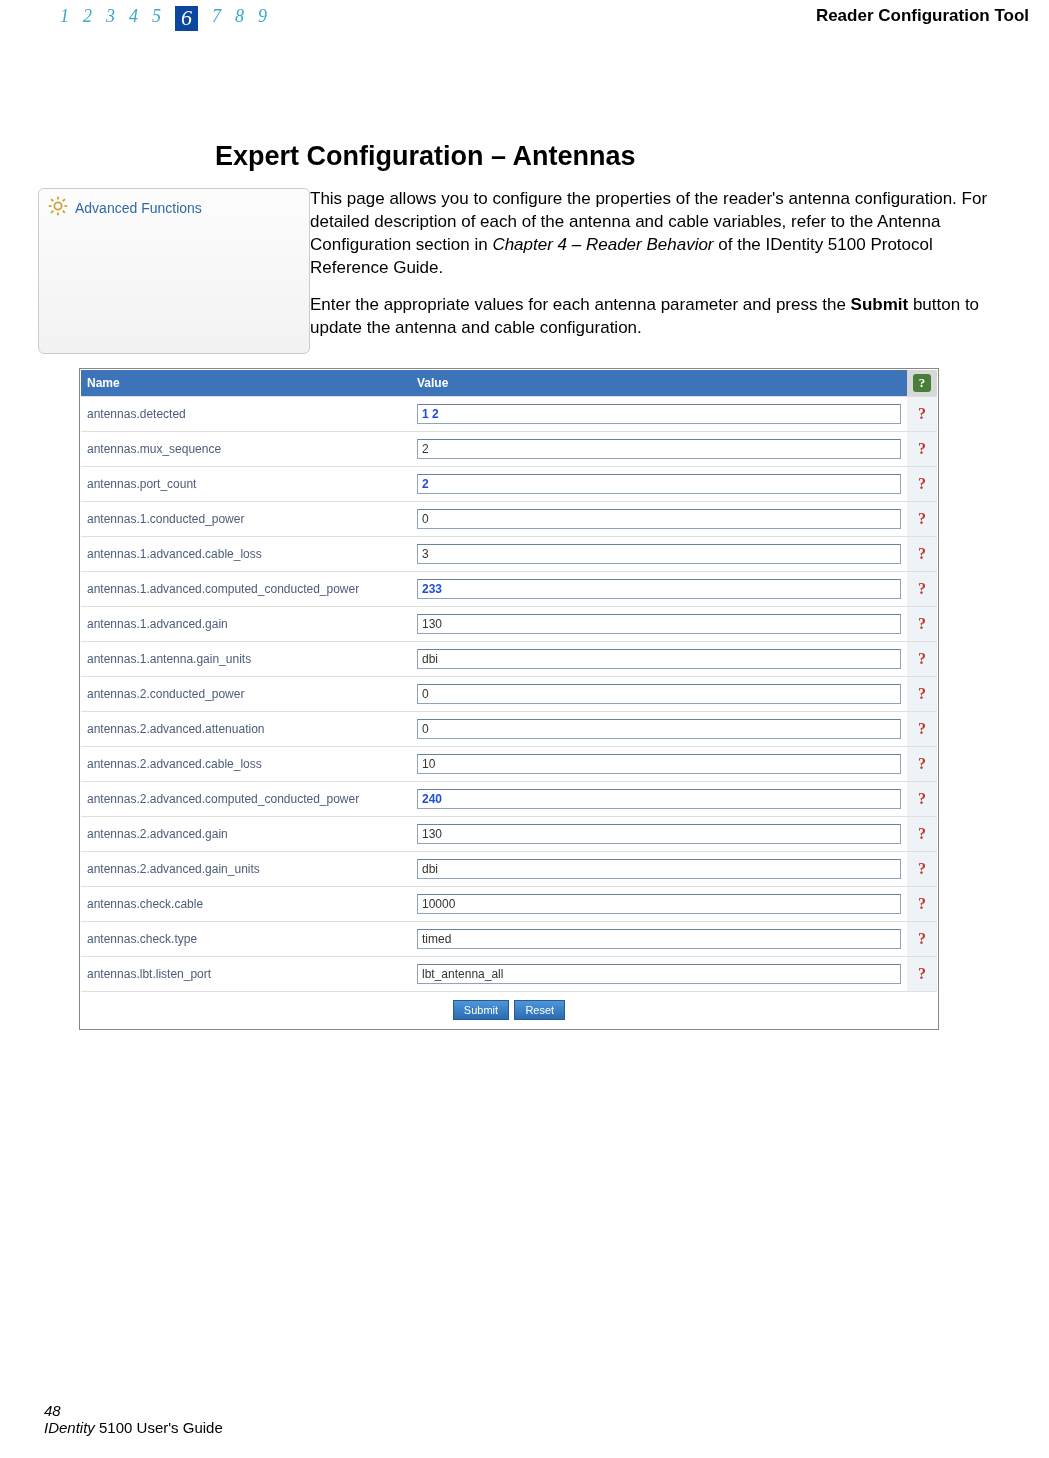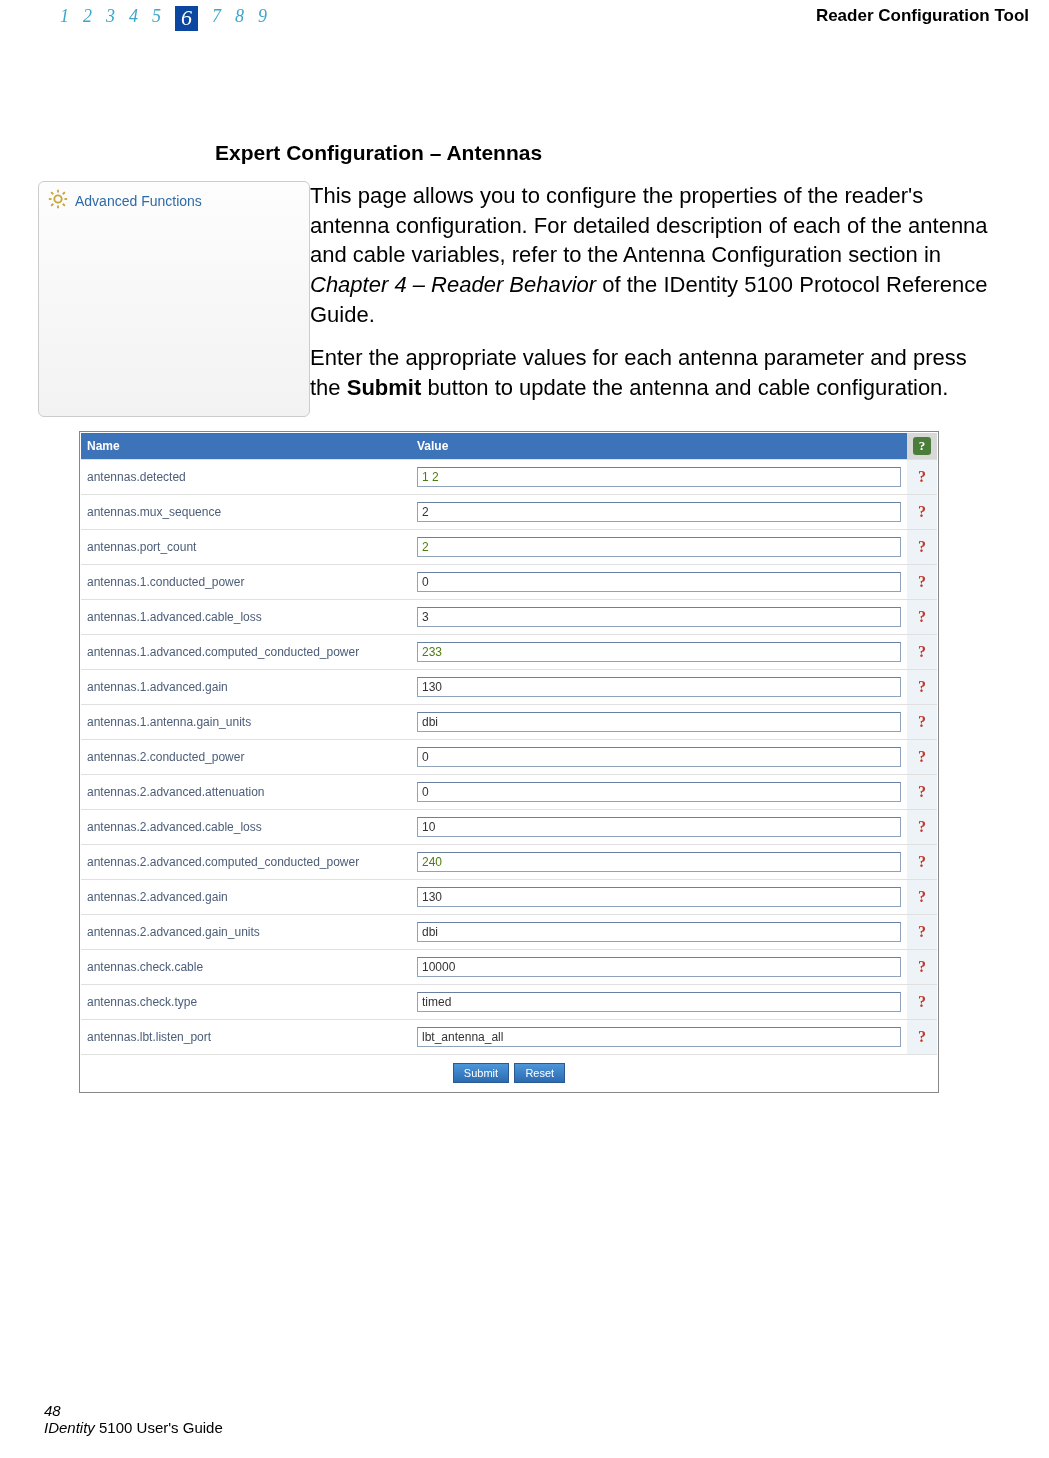--- a/index.html
+++ b/index.html
@@ -36,21 +36,21 @@
   .header-title {
     font-family: "Trebuchet MS", Verdana, sans-serif;
     font-weight: 600;
     font-size: 17px;
     color: #000;
   }
   .section-title {
     margin: 110px 0 16px 215px;
     font-family: "Trebuchet MS", Verdana, sans-serif;
     font-weight: 700;
-    font-size: 21px;
+    font-size: 27px;
   }
   .intro-wrap {
     display: flex;
     margin-top: 10px;
     padding: 0 20px 0 38px;
   }
   .sidebar-card {
     width: 272px;
     flex-shrink: 0;
     border: 1px solid #ccc;
@@ -79,21 +79,21 @@
     line-height: 1.5;
     position: relative;
   }
   .sidebar-items li::before {
     content: "•";
     color: #555;
     position: absolute;
     left: -10px;
   }
   .intro-text {
-    font-size: 22px;
+    font-size: 17px;
     line-height: 1.35;
     padding-right: 30px;
   }
   .intro-text p { margin-bottom: 14px; }
   .italic { font-style: italic; }
   .semib { font-family: "Trebuchet MS", Verdana, sans-serif; }
   .bold { font-weight: 700; }
   .config-table-wrap {
     margin: 14px 110px 0 79px;
     border: 1px solid #888;
@@ -121,21 +121,21 @@
   td.name-cell { width: 330px; padding-top:10px; padding-bottom:10px;}
   td.value-cell input {
     width: 100%;
     font-size: 12px;
     font-family: Verdana, sans-serif;
     padding: 2px 4px;
     border: 1px solid #8fa3bb;
     border-top-color: #6a80a0;
     color: #333;
   }
-  td.value-cell input.ro { color: #4d7c0f; }
+  td.value-cell input.ro { color: #1d4ed8; font-weight: bold; }
   td.help-cell {
     width: 30px;
     background: #eef3f7;
     text-align: center;
     color: #c0392b;
     font-weight: 700;
     font-size: 16px;
     font-family: Georgia, serif;
   }
   .btn-row td { text-align: center; padding: 8px 0; }

